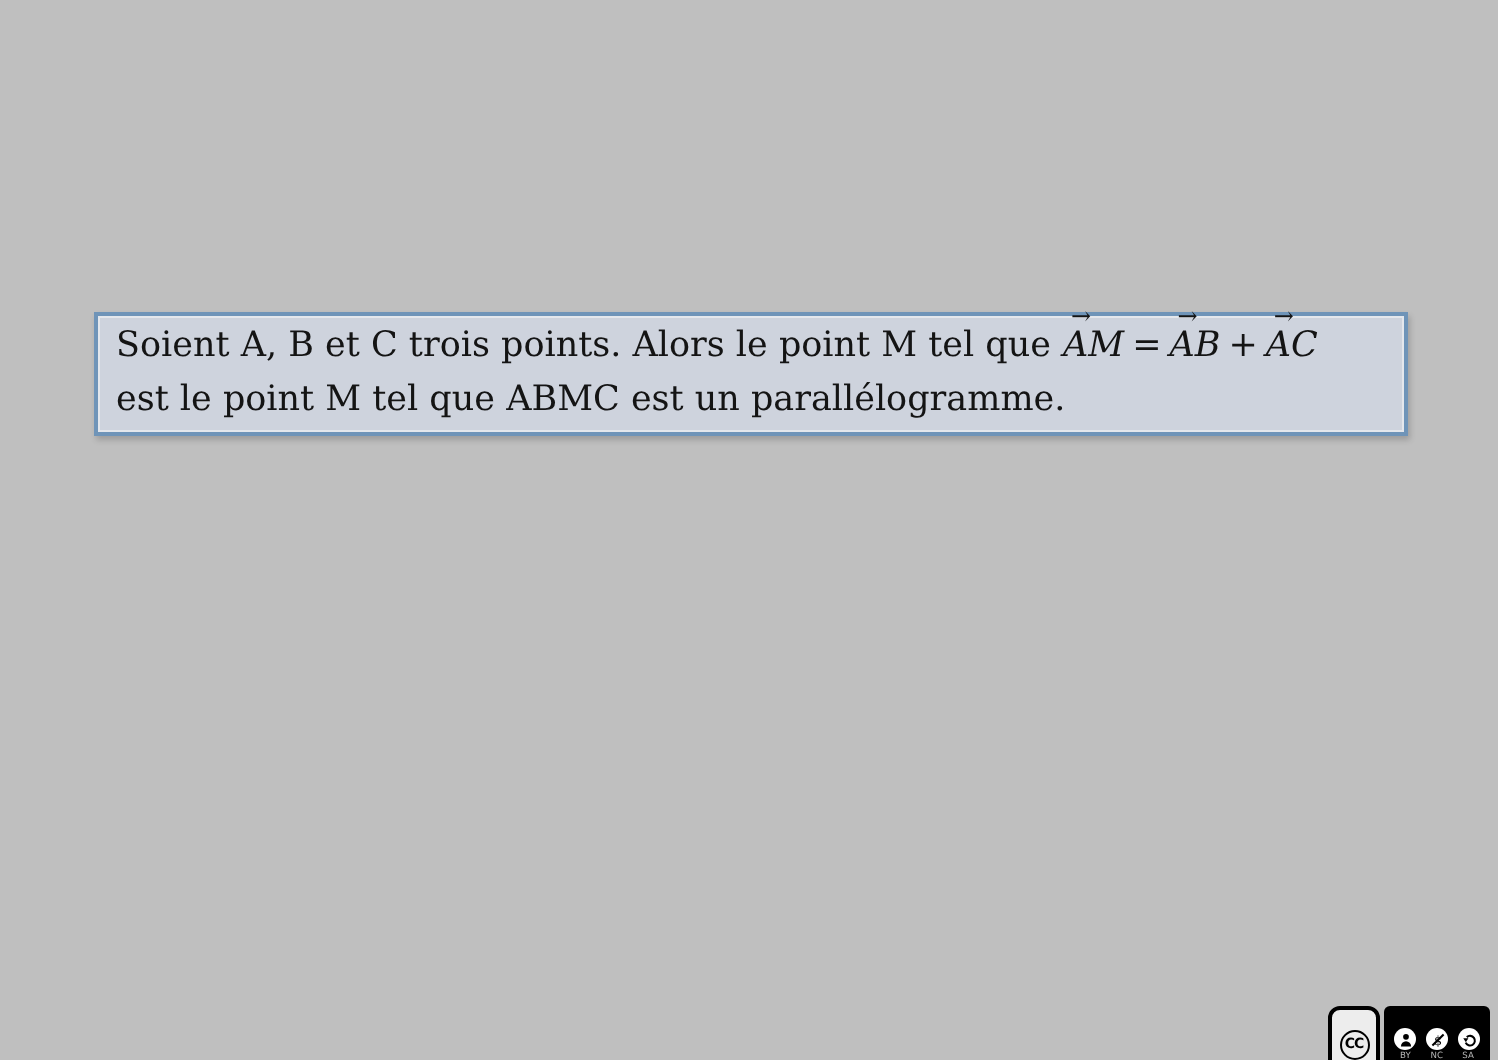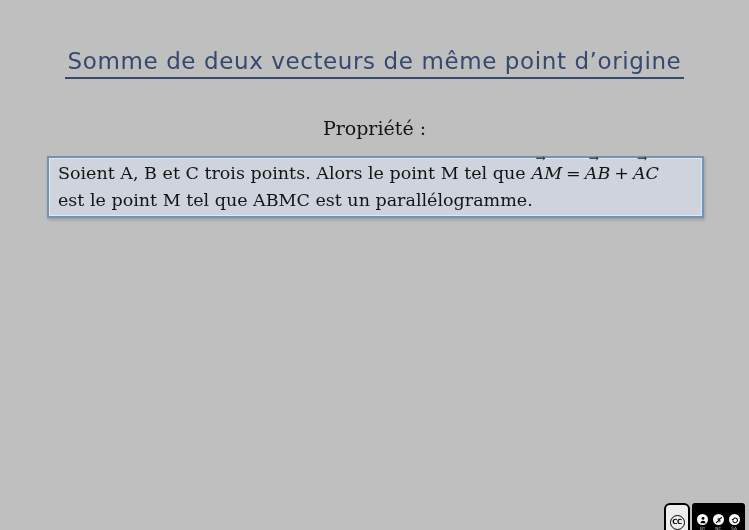--- a/index.html
+++ b/index.html
@@ -99,25 +99,21 @@
     font-family:"DejaVu Sans",sans-serif;
     font-size:6px;transform:scale(0.72);transform-origin:center top;
     color:#b5b5b5;line-height:5px;
   }
 </style>
 </head>
 <body>
 
 <div class="slide">
 
-  <div class="title-wrap">
-    <span class="title-inner">Somme de deux vecteurs de même point d’origine</span>
-  </div>
 
-  <div class="section-label">Propriété :</div>
 
   <div class="prop-box">
     <div class="prop-line">
       <span>Soient A, B et C trois points. Alors le point M tel que</span><span class="math"><span class="vec"><span class="vec-arrow">→</span><span>AM</span></span><span class="op">=</span><span class="vec"><span class="vec-arrow">→</span><span>AB</span></span><span class="op">+</span><span class="vec"><span class="vec-arrow">→</span><span>AC</span></span></span>
     </div>
     <div class="prop-line">
       <span>est le point M tel que ABMC est un parallélogramme.</span>
     </div>
   </div>
 

